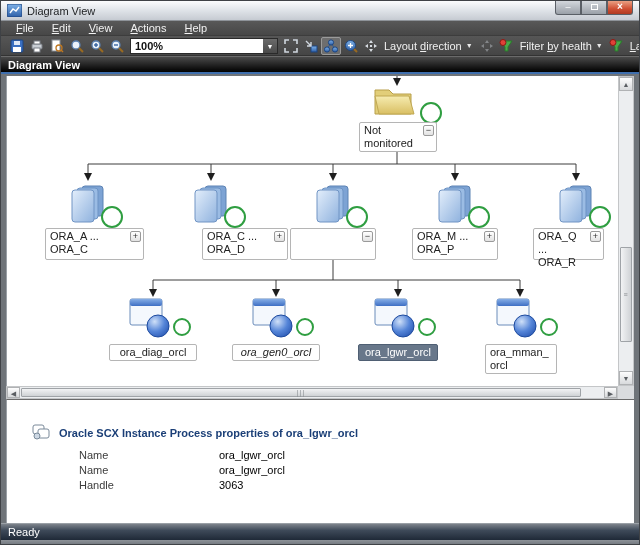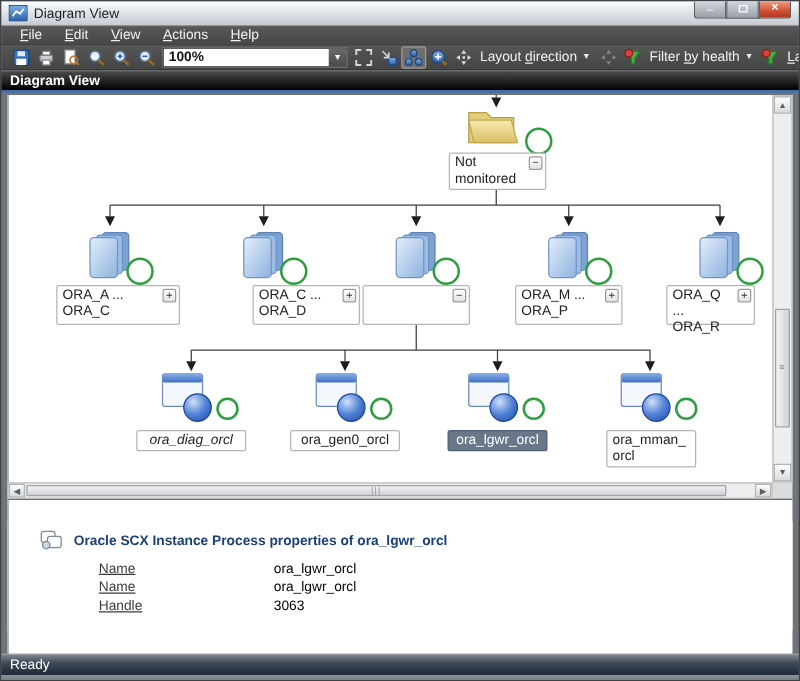--- a/index.html
+++ b/index.html
@@ -118,21 +118,21 @@
   
   .detail {
     position:absolute; left:5px; top:416px; width:628px; height:106px;
     background:#fff; border-left:1px solid #9aa0a6;
   }
   .detail-title {
     position:absolute; left:52px; top:10px; font-size:11px; font-weight:bold; color:#1b3f77;
   }
   .detail-icon { position:absolute; left:24px; top:6px; }
   .prop-row { position:absolute; font-size:11px; }
-  .prop-name { position:absolute; left:72px; color:#3c3c3c; white-space:nowrap;text-decoration:underline; }
+  .prop-name { position:absolute; left:72px; color:#3c3c3c; white-space:nowrap; }
   .prop-val  { position:absolute; left:212px; color:#000; white-space:nowrap; }
   
   .statusbar {
     position:absolute; left:0; top:522px; width:640px; height:17px;
     background:linear-gradient(#7d838b,#3e4a59 40%,#1f2937);
     border-top:1px solid #9aa0a6;
     color:#fff; font-size:11px; line-height:16px; padding-left:7px;
   }
   .bottomframe {
     position:absolute; left:0; top:539px; width:640px; height:6px;
@@ -431,22 +431,22 @@
           <rect x="1" y="1" width="32" height="26" rx="2" fill="#f4f8fd" stroke="#6a8cba"></rect>
           <rect x="1" y="1" width="32" height="7" rx="2" fill="url(#titleGrad)"></rect>
           <circle cx="29" cy="28" r="11" fill="url(#sphereGrad)" stroke="#1d4a9e"></circle>
         </svg></div>
 
     <span class="health" style="left:166px; top:242px; width:18px; height:18px;"></span>
     <span class="health" style="left:289px; top:242px; width:18px; height:18px;"></span>
     <span class="health" style="left:411px; top:242px; width:18px; height:18px;"></span>
     <span class="health" style="left:533px; top:242px; width:18px; height:18px;"></span>
 
-    <div class="nlabel center" style="left:102px; top:268px; width:88px;font-style:italic;">ora_diag_orcl</div>
-    <div class="nlabel center" style="left:225px; top:268px; width:88px;">ora_gen0_orcl</div>
+    <div class="nlabel center" style="left:102px; top:268px; width:88px;">ora_diag_orcl</div>
+    <div class="nlabel center" style="left:225px; top:268px; width:88px;font-style:italic;">ora_gen0_orcl</div>
     <div class="nlabel center selected" style="left:351px; top:268px; width:80px;">ora_lgwr_orcl</div>
     <div class="nlabel wrap" style="left:478px; top:268px; width:72px;">ora_mman_orcl</div>
   </div>
 
   <div class="vscroll">
     <div class="sb-arrow" style="left:0; top:0; width:14px; height:14px; font-size:7px; line-height:14px;">▲</div>
     <div class="sb-thumb" style="left:1px; top:170px; width:12px; height:95px;">≡</div>
     <div class="sb-arrow" style="left:0; bottom:0; width:14px; height:14px; font-size:7px; line-height:14px;">▼</div>
   </div>
 

